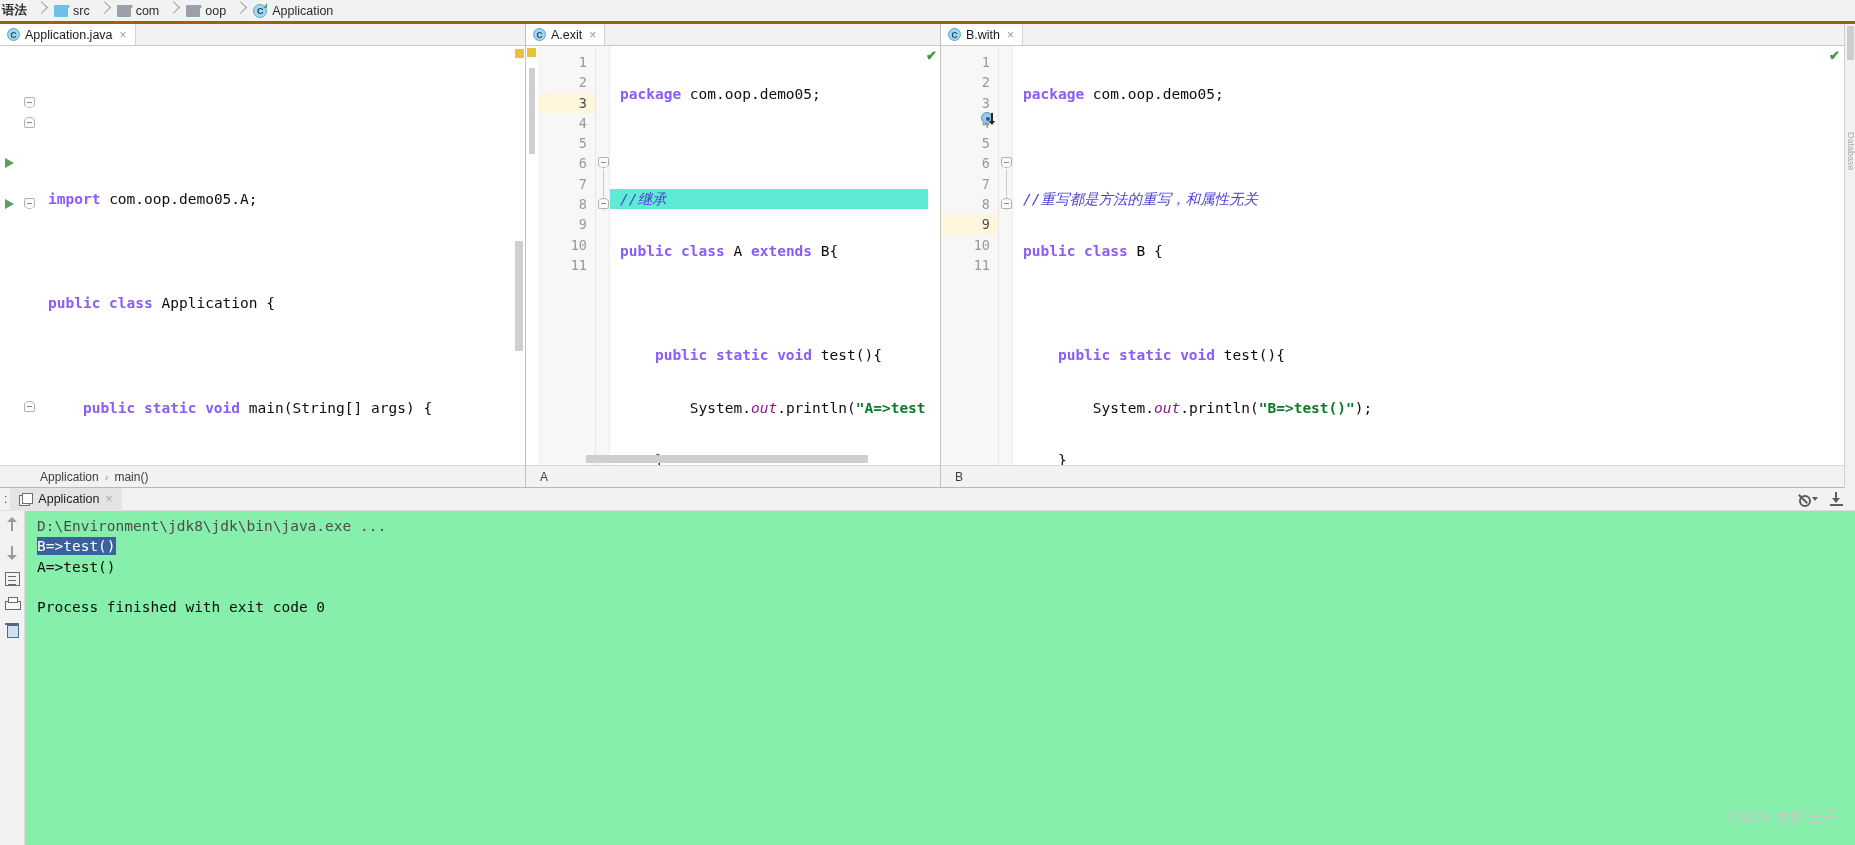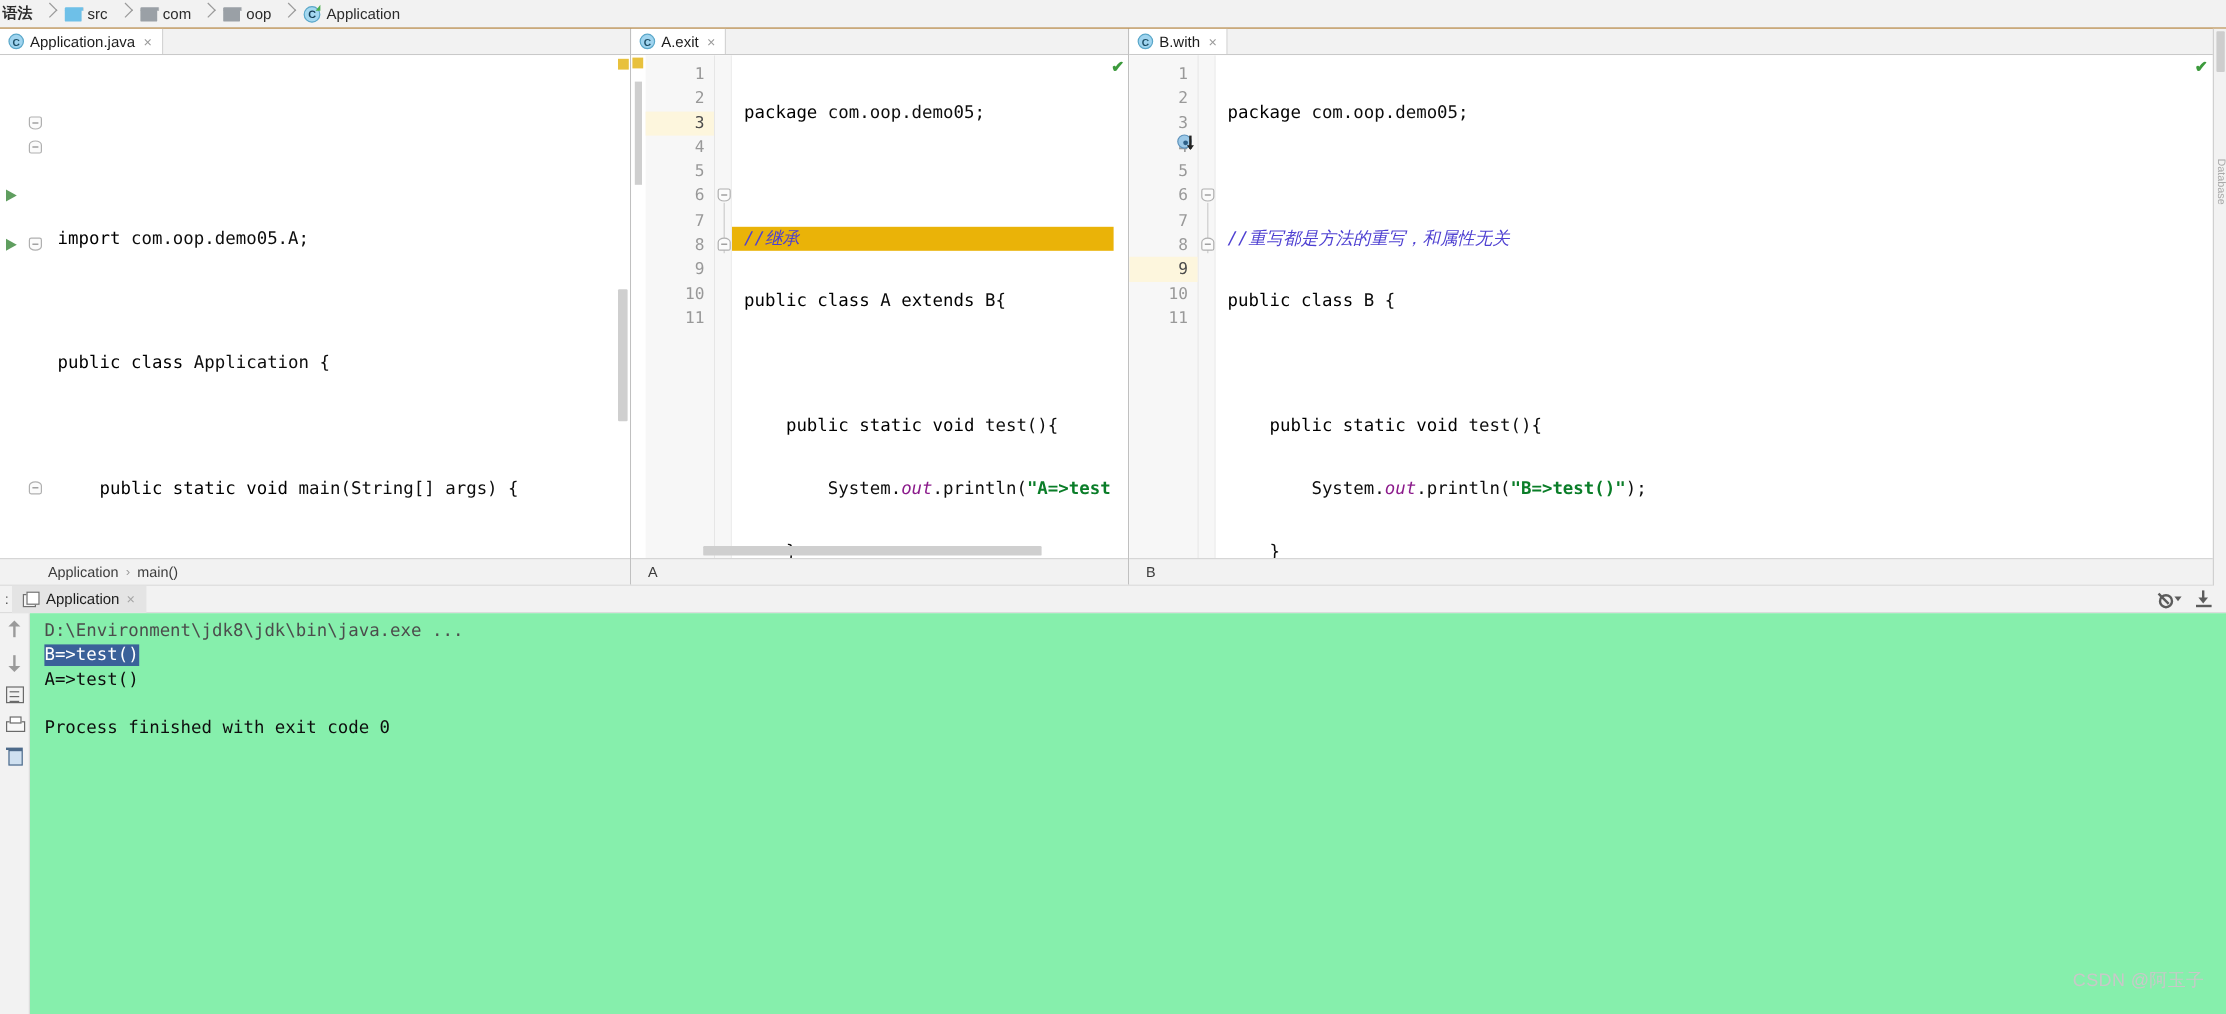--- a/index.html
+++ b/index.html
@@ -17,21 +17,21 @@
     width: 1855px; height: 845px;
     background: #ffffff;
     display: flex;
     flex-direction: column;
   }
 
   
   .breadcrumb-bar {
     height: 24px;
     background: #f2f2f2;
-    border-bottom: 1px solid #a16207;
+    border-bottom: 3px solid #a16207;
     display: flex;
     align-items: center;
     padding-left: 0px;
     flex: 0 0 24px;
     font-size: 12.5px;
     color: #2b2b2b;
   }
   .crumb {
     display: flex;
     align-items: center;
@@ -251,24 +251,24 @@
     white-space: pre;
     color: #0d0d0d;
   }
   .cline {
     height: 20.3px;
     line-height: 20.3px;
     padding-left: 10px;
     position: relative;
     white-space: pre;
   }
-  .cline.cur { background: #eab308; }
+  .cline.cur { background: #5eead4; }
 
   
-  .kw      { color: #000000; font-weight: normal; }
+  .kw      { color: #8b5cf6; font-weight: bold; }
   .cmt     { color: #4d3fd1; font-style: italic; }
   .str     { color: #0a7d28; font-weight: bold; }
   .fld     { color: #8b1a8b; font-style: italic; }
   .plain   { color: #0d0d0d; }
 
   
   .pane-scroll {
     position: absolute;
     right: 0; top: 0; bottom: 0;
     width: 12px;

